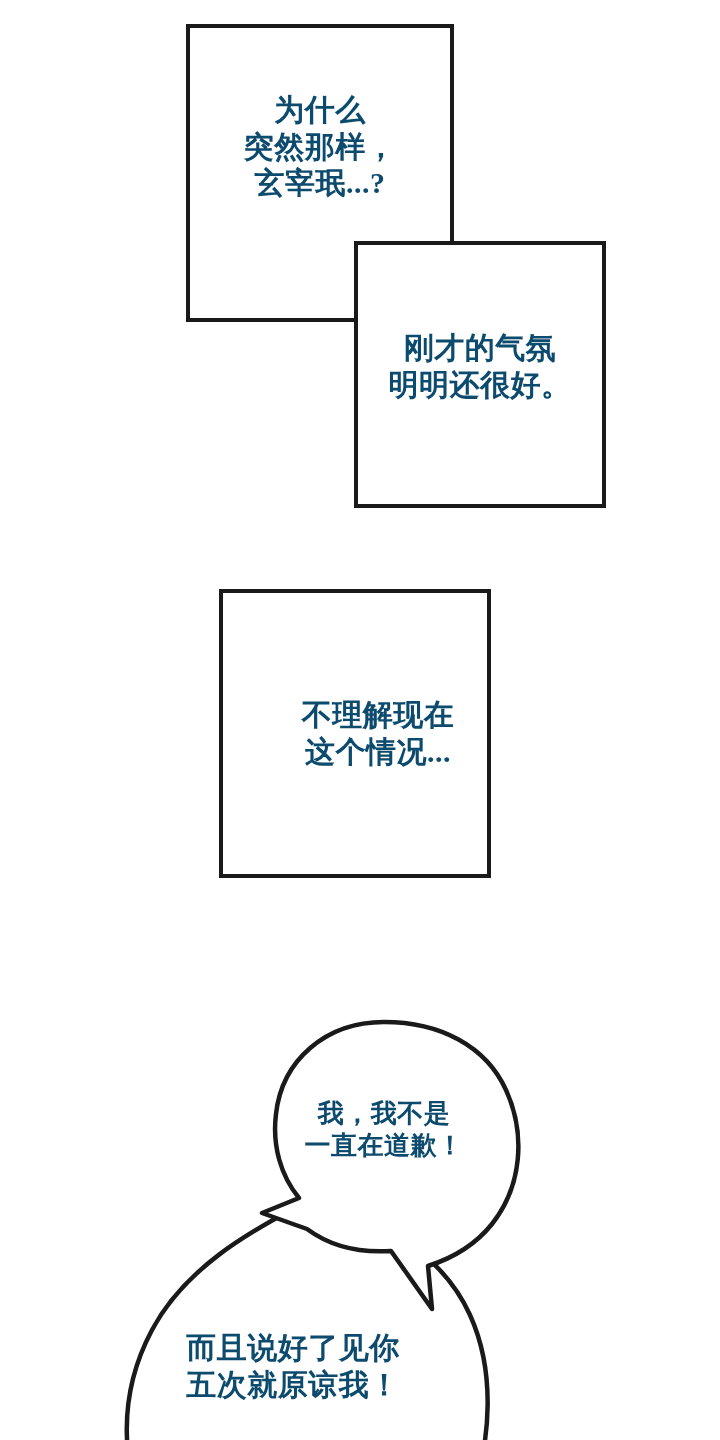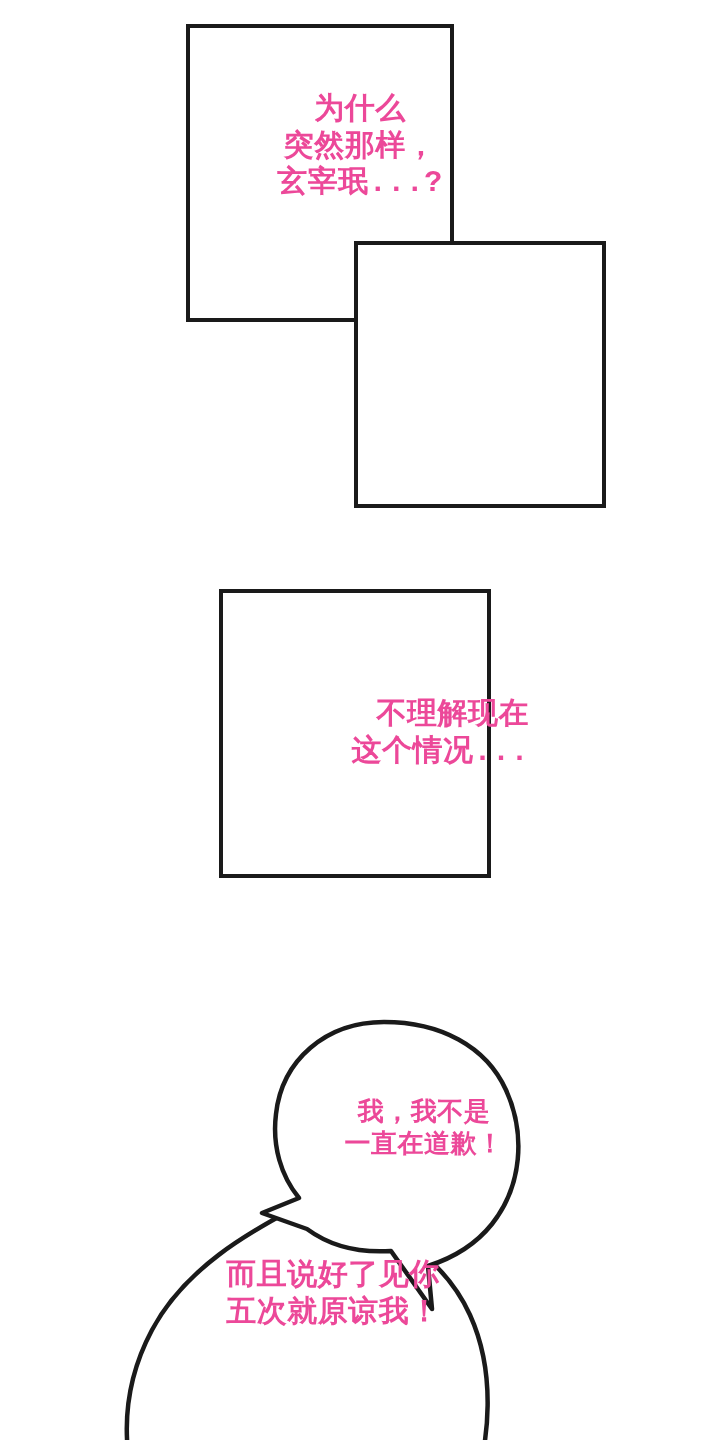--- a/index.html
+++ b/index.html
@@ -36,58 +36,57 @@
   }
   .bubble-shape {
     fill: #ffffff;
     stroke: #1a1a1a;
     stroke-width: 4.5;
     stroke-linejoin: round;
   }
   .caption-block {
     position: absolute;
     text-align: center;
-    color: #ec4899;
+    color: #0c4a6e;
     font-weight: 700;
     line-height: 1.22;
     letter-spacing: 0.5px;
     white-space: pre-line;
-    font-family: Liberation Mono, monospace;
-    margin-left: 40px;
+    font-family: Liberation Serif, serif;
   }
   .cap-1 {
     left: 188px;
     top: 92px;
     width: 264px;
     font-size: 30px;
   }
   .cap-2 {
     left: 356px;
     top: 330px;
     width: 248px;
     font-size: 30px;
   }
   .cap-3 {
     left: 221px;
     top: 697px;
     width: 268px;
     font-size: 30px;
-    text-align: right;
+    text-align: center;
     padding-left: 46px;
     box-sizing: border-box;
   }
   .bub-1 {
     left: 268px;
     top: 1098px;
     width: 232px;
     font-size: 26px;
   }
   .bub-2 {
     left: 140px;
-    top: 1258px;
+    top: 1330px;
     width: 306px;
     font-size: 30px;
   }
 </style>
 </head>
 <body>
 
 <div class="page">
 
   <svg class="comic-svg" viewBox="0 0 720 1440">
@@ -118,20 +117,22 @@
              L 299 1198
              C 281 1176, 272 1146, 276 1114
              C 282 1060, 326 1022, 384 1022 Z"></path>
 
   </svg>
 
   <div class="caption-block cap-1">为什么
 突然那样，
 玄宰珉...?</div>
 
+  <div class="caption-block cap-2">刚才的气氛
+明明还很好。</div>
 
   <div class="caption-block cap-3">不理解现在
 这个情况...</div>
 
   <div class="caption-block bub-1">我，我不是
 一直在道歉！</div>
 
   <div class="caption-block bub-2">而且说好了见你
 五次就原谅我！</div>
 

